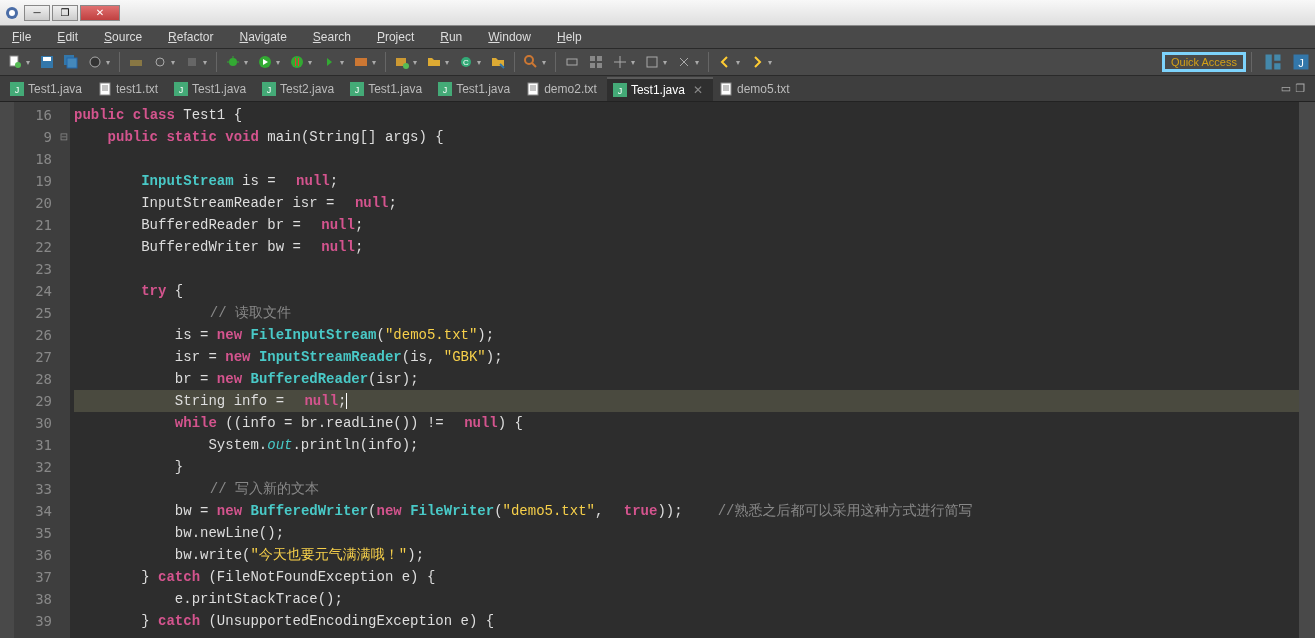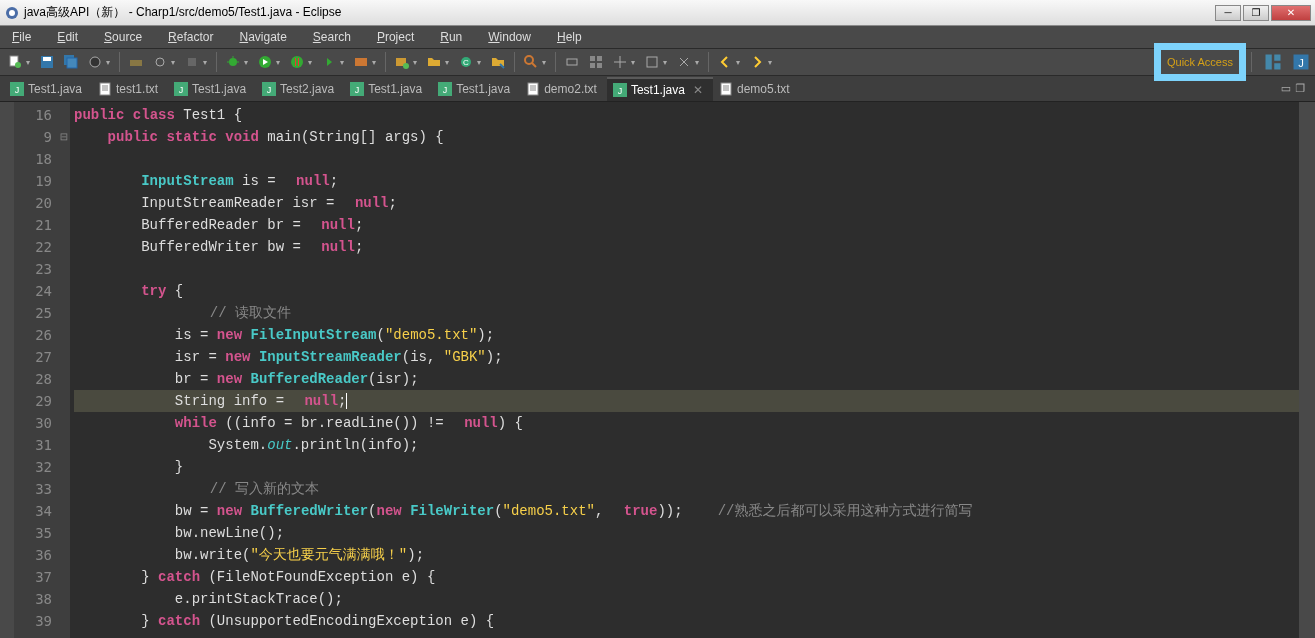--- a/index.html
+++ b/index.html
@@ -11,21 +11,21 @@
 .win-btn { width:26px; height:16px; background:linear-gradient(#f0f0f0,#ccc); border:1px solid #888; font-size:10px; display:flex; align-items:center; justify-content:center; }
 .win-btn.close { background:linear-gradient(#e07070,#c04040); color:#fff; width:40px; }
 .menubar { height:22px; background:#494949; display:flex; align-items:center; padding:0 4px; gap:10px; color:#ddd; }
 .menubar .mi { padding:2px 8px; cursor:default; }
 .menubar .mi u { text-decoration:underline; }
 .toolbar { height:28px; background:#494949; border-top:1px solid #2a2a2a; border-bottom:1px solid #2a2a2a; display:flex; align-items:center; padding:0 4px; gap:2px; }
 .tb { width:22px; height:22px; display:flex; align-items:center; justify-content:center; cursor:pointer; }
 .tb svg { width:16px; height:16px; }
 .tb-sep { width:1px; height:20px; background:#666; margin:0 3px; }
 .tb-drop { width:8px; color:#aaa; font-size:8px; margin-left:-2px; }
-.quick { margin-left:auto; border:7px solid #7dd3fc; color:#d4a017; padding:12px 6px; font-size:11px; height:20px; display:flex; align-items:center; }
+.quick { margin-left:auto; border:3px solid #7dd3fc; color:#d4a017; padding:2px 6px; font-size:11px; height:20px; display:flex; align-items:center; }
 .persp { width:20px; height:20px; margin-left:6px; display:flex; align-items:center; justify-content:center; }
 .tabbar { height:26px; background:#3e3e3e; display:flex; align-items:center; padding:0 4px; gap:0; border-bottom:1px solid #222; }
 .etab { display:flex; align-items:center; padding:3px 10px 3px 6px; gap:4px; color:#bbb; cursor:pointer; font-size:12px; height:24px; }
 .etab.active { background:#2f2f2f; color:#fff; border-top:2px solid #5a5a5a; }
 .etab .ticon { width:14px; height:14px; display:flex; align-items:center; justify-content:center; }
 .etab .tclose { margin-left:4px; color:#888; font-size:12px; }
 .tabmore { margin-left:auto; display:flex; gap:4px; padding-right:6px; }
 .tabmore span { color:#aaa; cursor:pointer; font-size:11px; }
 .editor { display:flex; height:564px; background:#2d2d2d; }
 .leftstrip { width:14px; background:#494949; }
@@ -50,21 +50,20 @@
 </head>
 <body>
 
 <div class="titlebar">
   <span class="icon">
     <svg viewBox="0 0 16 16">
         <circle cx="8" cy="8" r="6" fill="#4a6da7"></circle>
         <circle cx="8" cy="8" r="3" fill="#fff"></circle>
       </svg>
   </span>
-  <span class="title">java高级API（新） - Charp1/src/demo5/Test1.java - Eclipse</span>
   <div class="win-btns">
     <div class="win-btn">─</div>
     <div class="win-btn">❐</div>
     <div class="win-btn close">✕</div>
   </div>
 </div>
 
 <div class="menubar" id="menubar">
     <div class="mi"><u>F</u>ile</div>
     <div class="mi"><u>E</u>dit</div>

